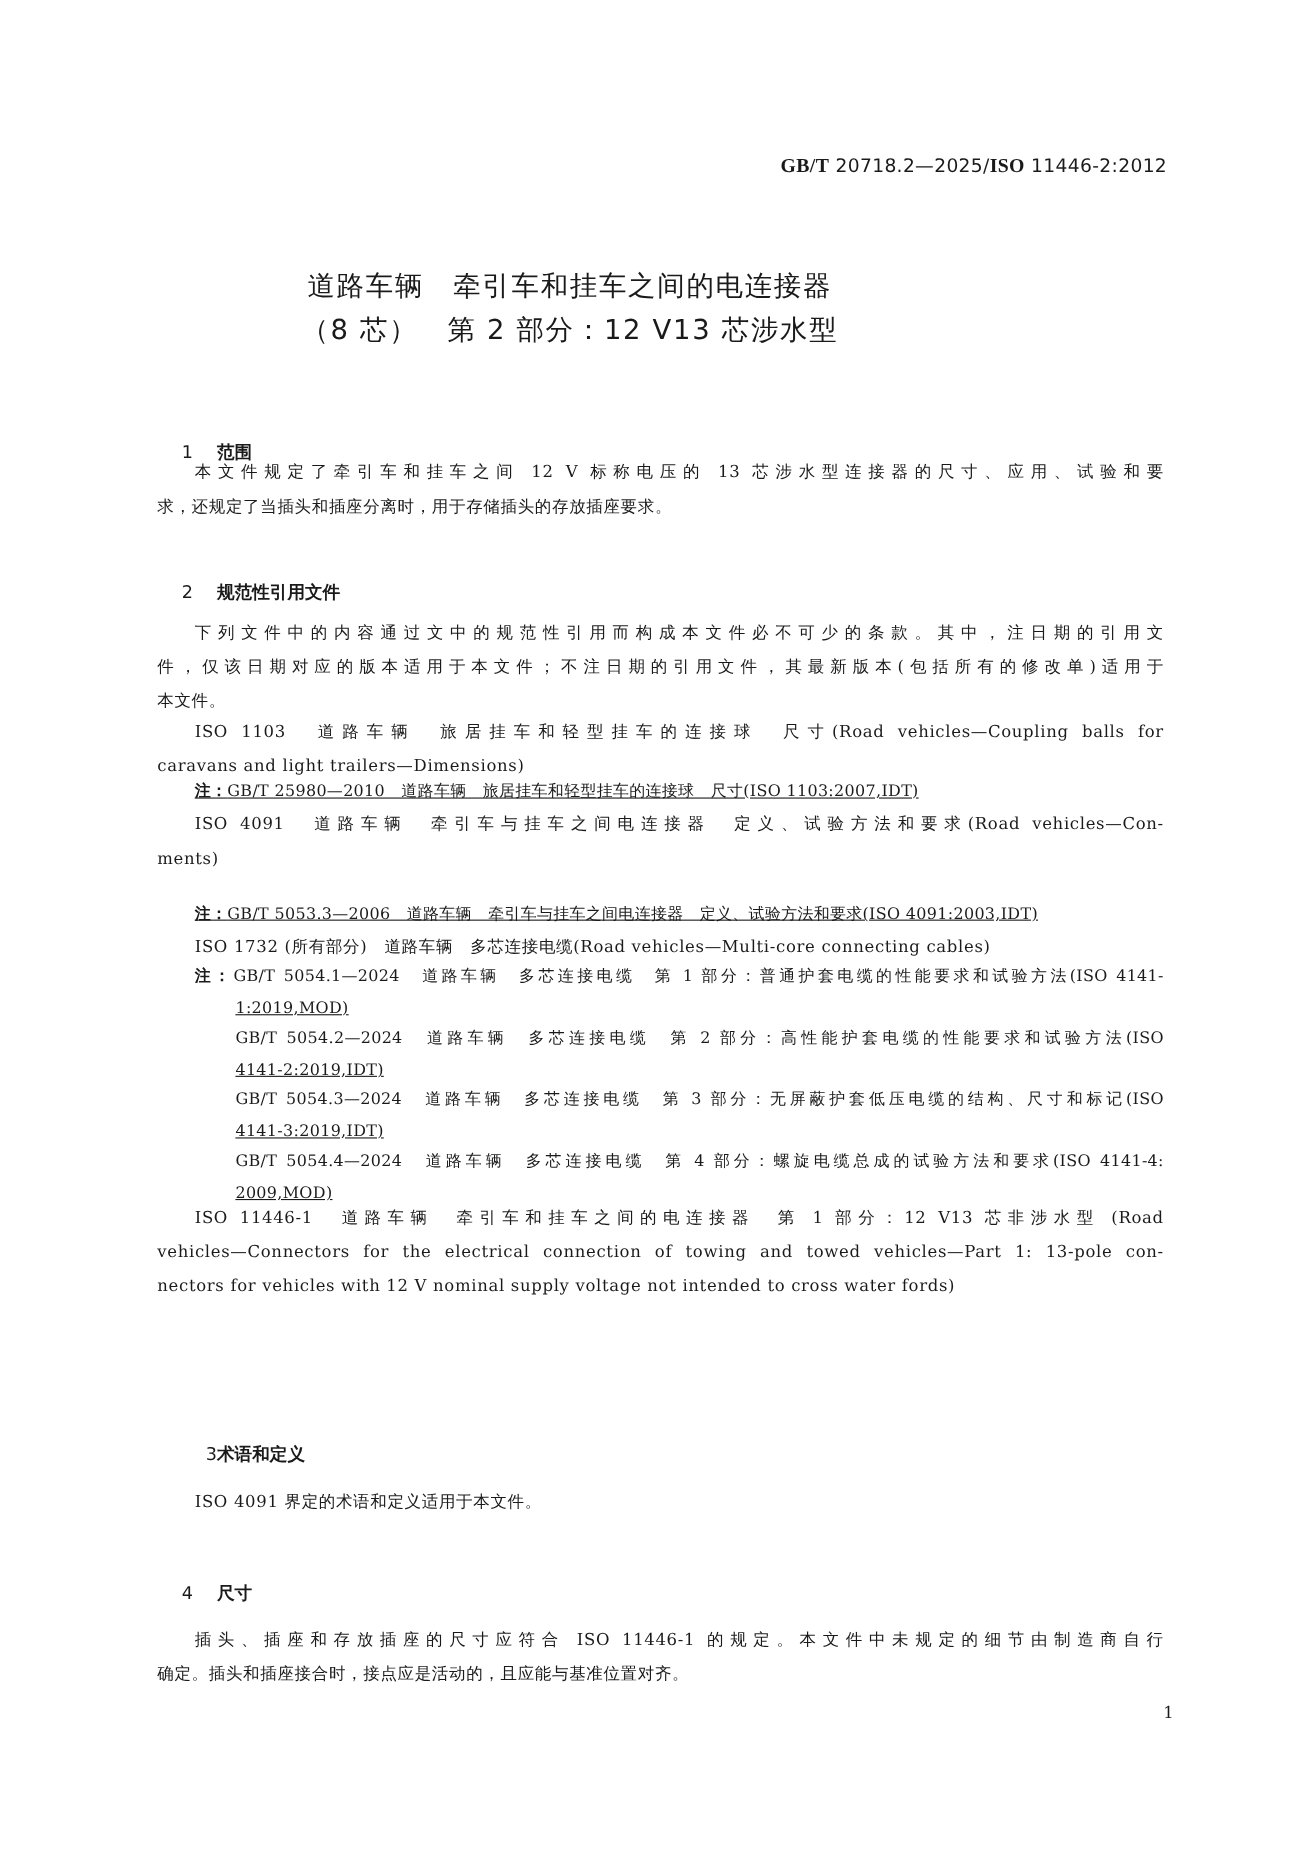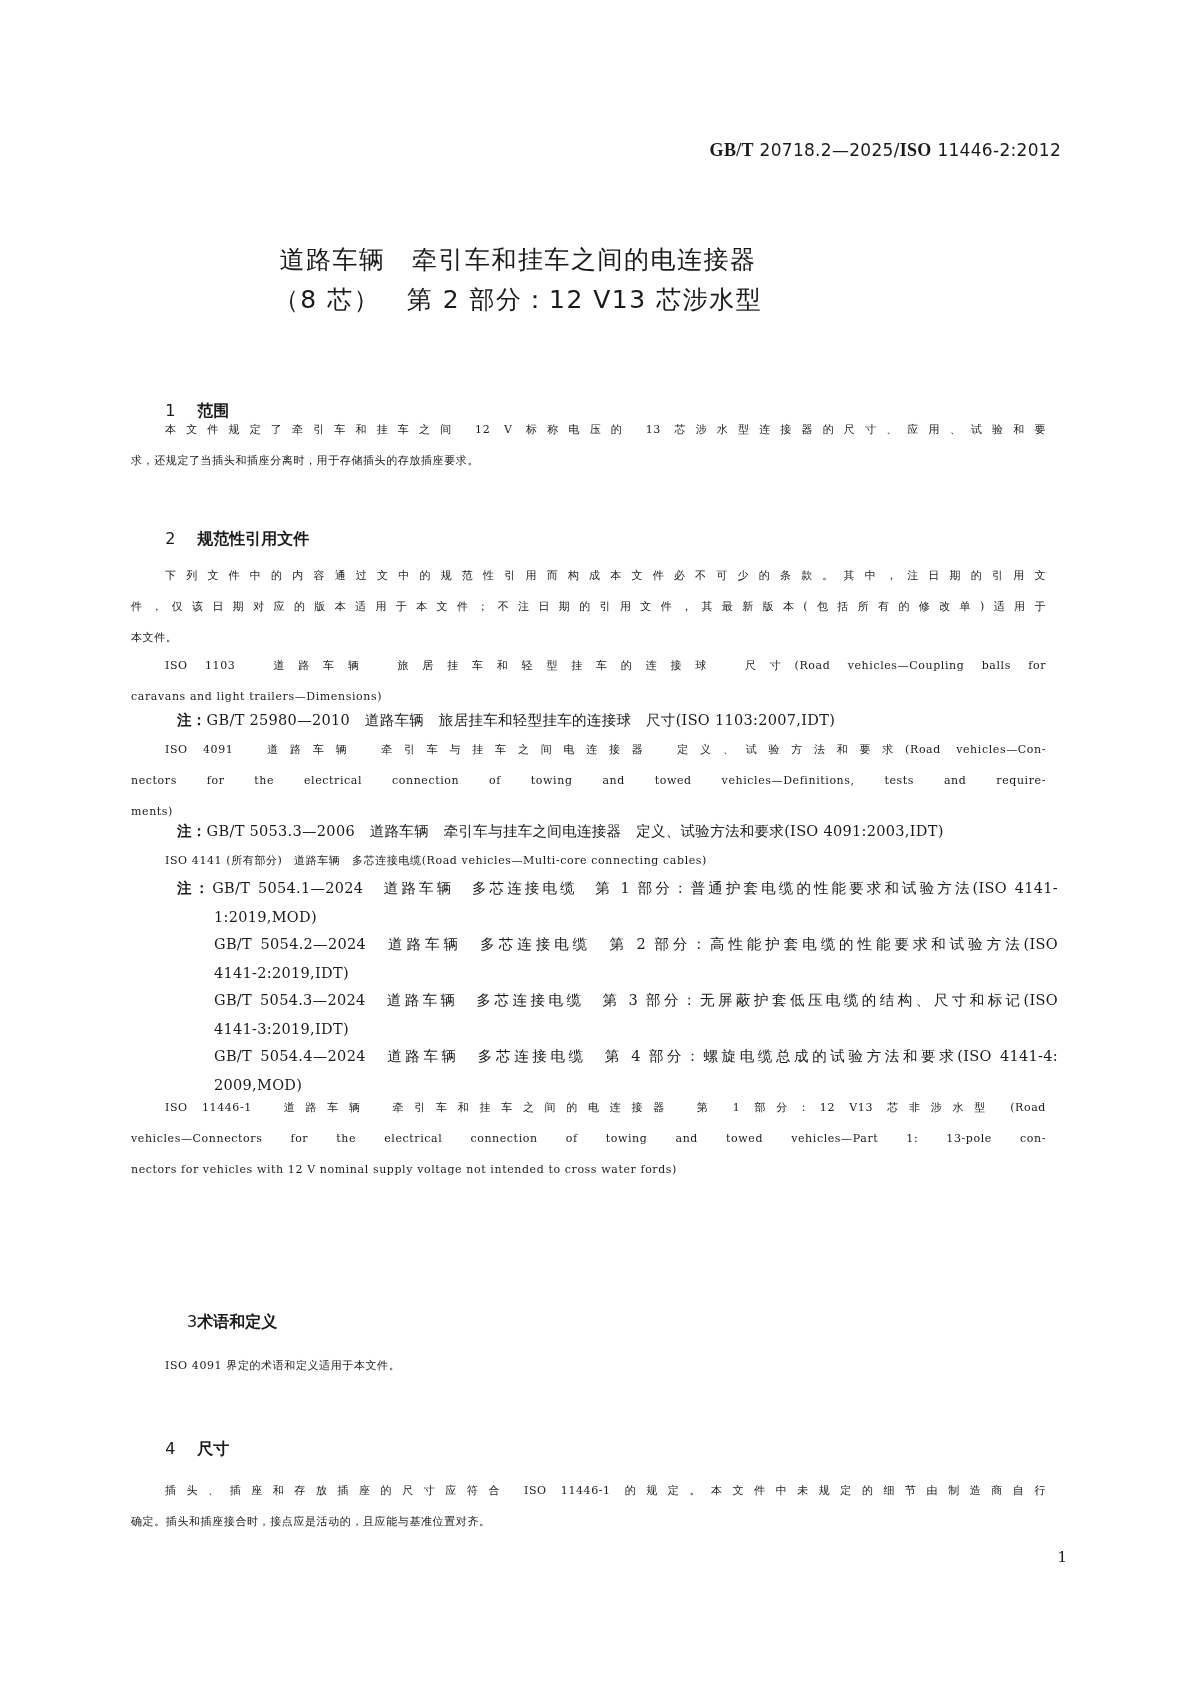--- a/index.html
+++ b/index.html
@@ -50,41 +50,41 @@
       position: absolute;
       left: 143px;
       font-family: "DejaVu Sans", "Liberation Sans", sans-serif;
       font-size: 16px;
       font-weight: bold;
       white-space: pre;
     }
     .heading .num { display: inline-block; width: 32px; font-weight: normal; }
     .para {
       position: absolute;
-      left: 131px;
+      left: 143px;
       width: 915px;
-      font-size: 11px;
+      font-size: 15px;
       line-height: 31px;
       text-align: justify;
       letter-spacing: 0.6px;
     }
     .para .line { display: block; white-space: nowrap; text-align-last: justify; }
     .para .line.last { text-align-last: left; }
     .indent { padding-left: 34px; }
     .note {
       position: absolute;
       left: 177px;
       width: 881px;
       font-size: 14.5px;
       line-height: 29px;
       letter-spacing: 0.3px;
     }
     .note .label { font-family: "DejaVu Sans", "Liberation Sans", sans-serif; font-weight: bold; }
     .note .line { display: block; white-space: nowrap; text-align-last: justify; }
-    .note .line.last { text-align-last: left; }
+    .note .line.last { text-align-last: left; text-decoration: underline; }
     .note .cont { padding-left: 37px; }
     .page-num {
       position: absolute;
       right: 124px;
       top: 1548px;
       font-size: 15px;
     }
   </style>
 </head>
 <body>
@@ -122,29 +122,28 @@
   <div class="para" style="top:650px;">
     <span class="line indent">ISO 1103　道路车辆　旅居挂车和轻型挂车的连接球　尺寸(Road vehicles—Coupling balls for</span>
     <span class="line last">caravans and light trailers—Dimensions)</span>
   </div>
   <div class="note" style="top:706px;">
     <span class="line last"><span class="label">注：</span><span>GB/T 25980—2010　道路车辆　旅居挂车和轻型挂车的连接球　尺寸(ISO 1103:2007,IDT)</span></span>
   </div>
 
   <div class="para" style="top:734px;">
     <span class="line indent">ISO 4091　道路车辆　牵引车与挂车之间电连接器　定义、试验方法和要求(Road vehicles—Con-</span>
-    <span class="line">nectors for the electrical connection of towing and towed vehicles—Definitions, tests and require-</span>
     <span class="line last">ments)</span>
   </div>
   <div class="note" style="top:817px;">
     <span class="line last"><span class="label">注：</span><span>GB/T 5053.3—2006　道路车辆　牵引车与挂车之间电连接器　定义、试验方法和要求(ISO 4091:2003,IDT)</span></span>
   </div>
 
   <div class="para" style="top:845px;">
-    <span class="line indent last">ISO 4141 (所有部分)　道路车辆　多芯连接电缆(Road vehicles—Multi-core connecting cables)</span>
+    <span class="line indent last">ISO 1732 (所有部分)　道路车辆　多芯连接电缆(Road vehicles—Multi-core connecting cables)</span>
   </div>
   <div class="note" style="top:874px;">
     <span class="line"><span class="label">注：</span><span>GB/T 5054.1—2024　道路车辆　多芯连接电缆　第 1 部分：普通护套电缆的性能要求和试验方法(ISO 4141-</span></span>
     <span class="line last cont">1:2019,MOD)</span>
   </div>
   <div class="note" style="top:930px; left:214px; width:844px;">
     <span class="line">GB/T 5054.2—2024　道路车辆　多芯连接电缆　第 2 部分：高性能护套电缆的性能要求和试验方法(ISO</span>
     <span class="line last">4141-2:2019,IDT)</span>
   </div>
   <div class="note" style="top:986px; left:214px; width:844px;">

